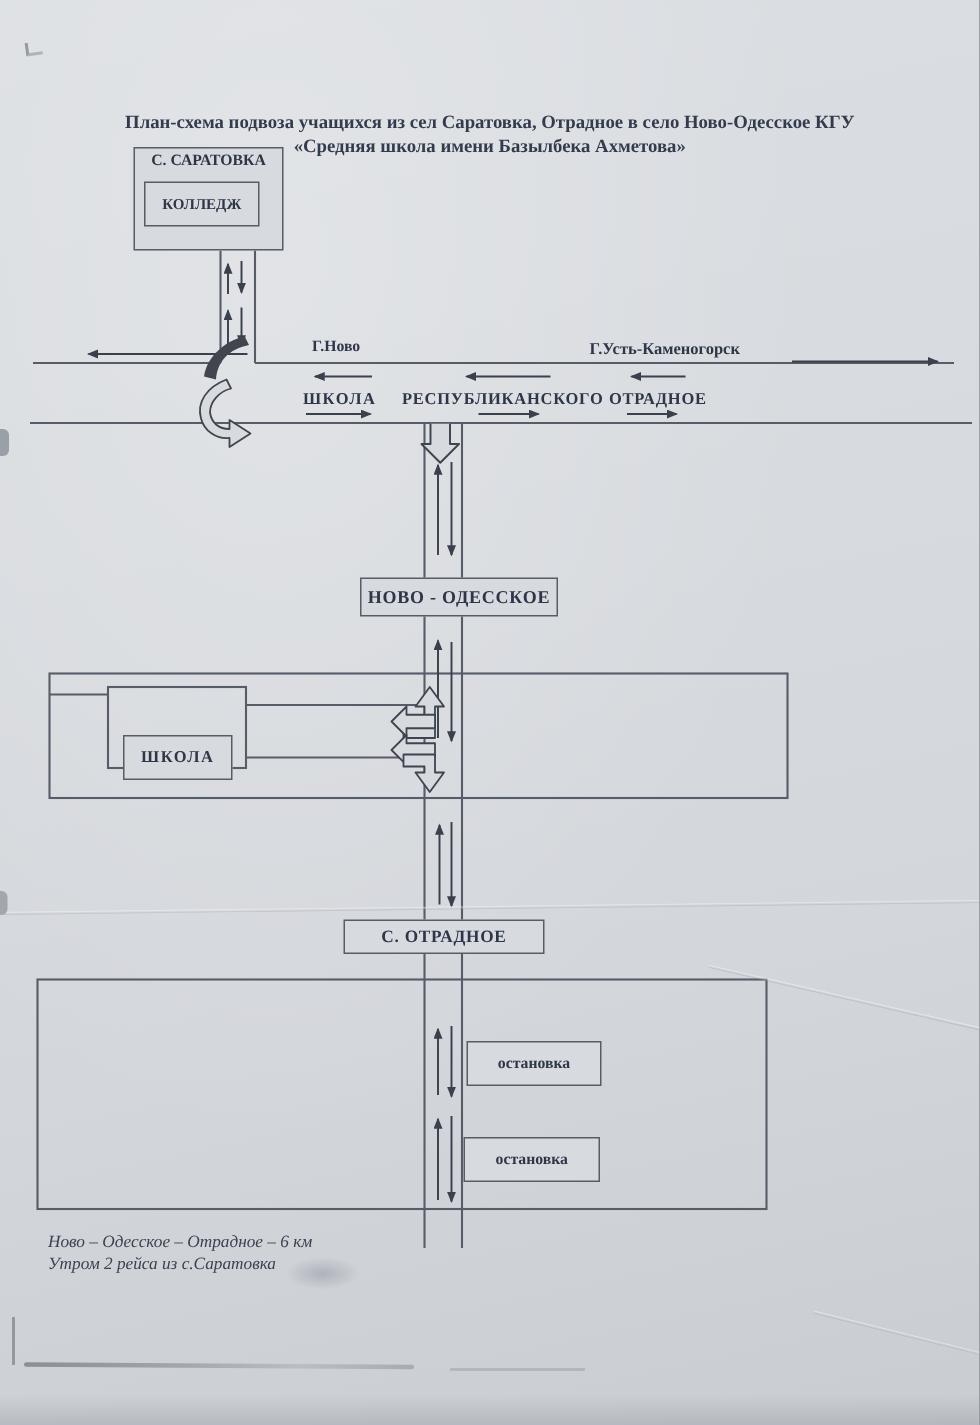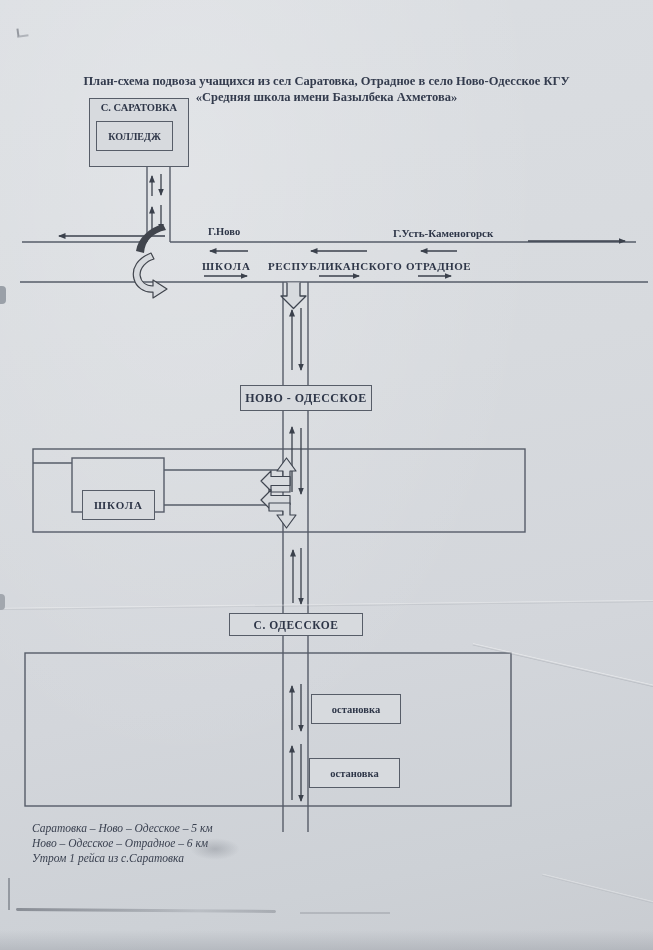--- a/index.html
+++ b/index.html
@@ -133,34 +133,33 @@
 
   <div class="box" style="left:240px;top:385px;width:132px;height:26px;font-size:12px;letter-spacing:0.5px;">
     <span>НОВО - ОДЕССКОЕ</span>
   </div>
 
   <div class="box" style="left:82px;top:490px;width:73px;height:30px;font-size:11px;letter-spacing:1px;border-width:1.3px;">
     <span>ШКОЛА</span>
   </div>
 
   <div class="box" style="left:229px;top:613px;width:134px;height:23px;font-size:11.5px;letter-spacing:0.5px;">
-    <span>С. ОДЕССКОЕ</span>
+    <span>С. ОТРАДНОЕ</span>
   </div>
 
   <div class="box" style="left:311px;top:694px;width:90px;height:30px;font-size:10.5px;border-width:1.3px;">
     <span>остановка</span>
   </div>
   <div class="box" style="left:309px;top:758px;width:91px;height:30px;font-size:10.5px;border-width:1.3px;">
     <span>остановка</span>
   </div>
 
   <div class="notes" style="left:32px;top:821px;">
-    <div>Саратовка – Ново – Одесское – 5 км</div>
     <div>Ново – Одесское – Отрадное – 6 км</div>
-    <div>Утром 1 рейса из с.Саратовка</div>
+    <div>Утром 2 рейса из с.Саратовка</div>
   </div>
 
   <div class="crease" style="left:0;top:604px;width:653px;height:2px;background:linear-gradient(180deg,rgba(255,255,255,0.5),rgba(120,126,136,0.25));transform:rotate(-0.7deg);"></div>
   <div class="crease" style="left:470px;top:668px;width:220px;height:2px;background:linear-gradient(180deg,rgba(255,255,255,0.55),rgba(120,126,136,0.3));transform:rotate(13deg);"></div>
   <div class="crease" style="left:540px;top:893px;width:160px;height:2px;background:linear-gradient(180deg,rgba(255,255,255,0.5),rgba(120,126,136,0.25));transform:rotate(14deg);"></div>
   <div class="crease" style="left:0;top:930px;width:653px;height:20px;background:linear-gradient(180deg,rgba(140,145,153,0.0),rgba(140,145,153,0.35));"></div>
   <div class="crease" style="left:0;top:286px;width:6px;height:18px;background:#9aa0a8;border-radius:0 4px 4px 0;"></div>
   <div class="crease" style="left:0;top:594px;width:5px;height:16px;background:#a2a7ae;border-radius:0 4px 4px 0;"></div>
   <div class="crease" style="left:17px;top:28px;width:9px;height:7px;border-left:2px solid rgba(90,95,105,0.55);border-bottom:2px solid rgba(90,95,105,0.35);transform:rotate(-8deg);"></div>
   <div class="crease" style="left:8px;top:878px;width:2px;height:32px;background:rgba(90,95,105,0.5);"></div>

